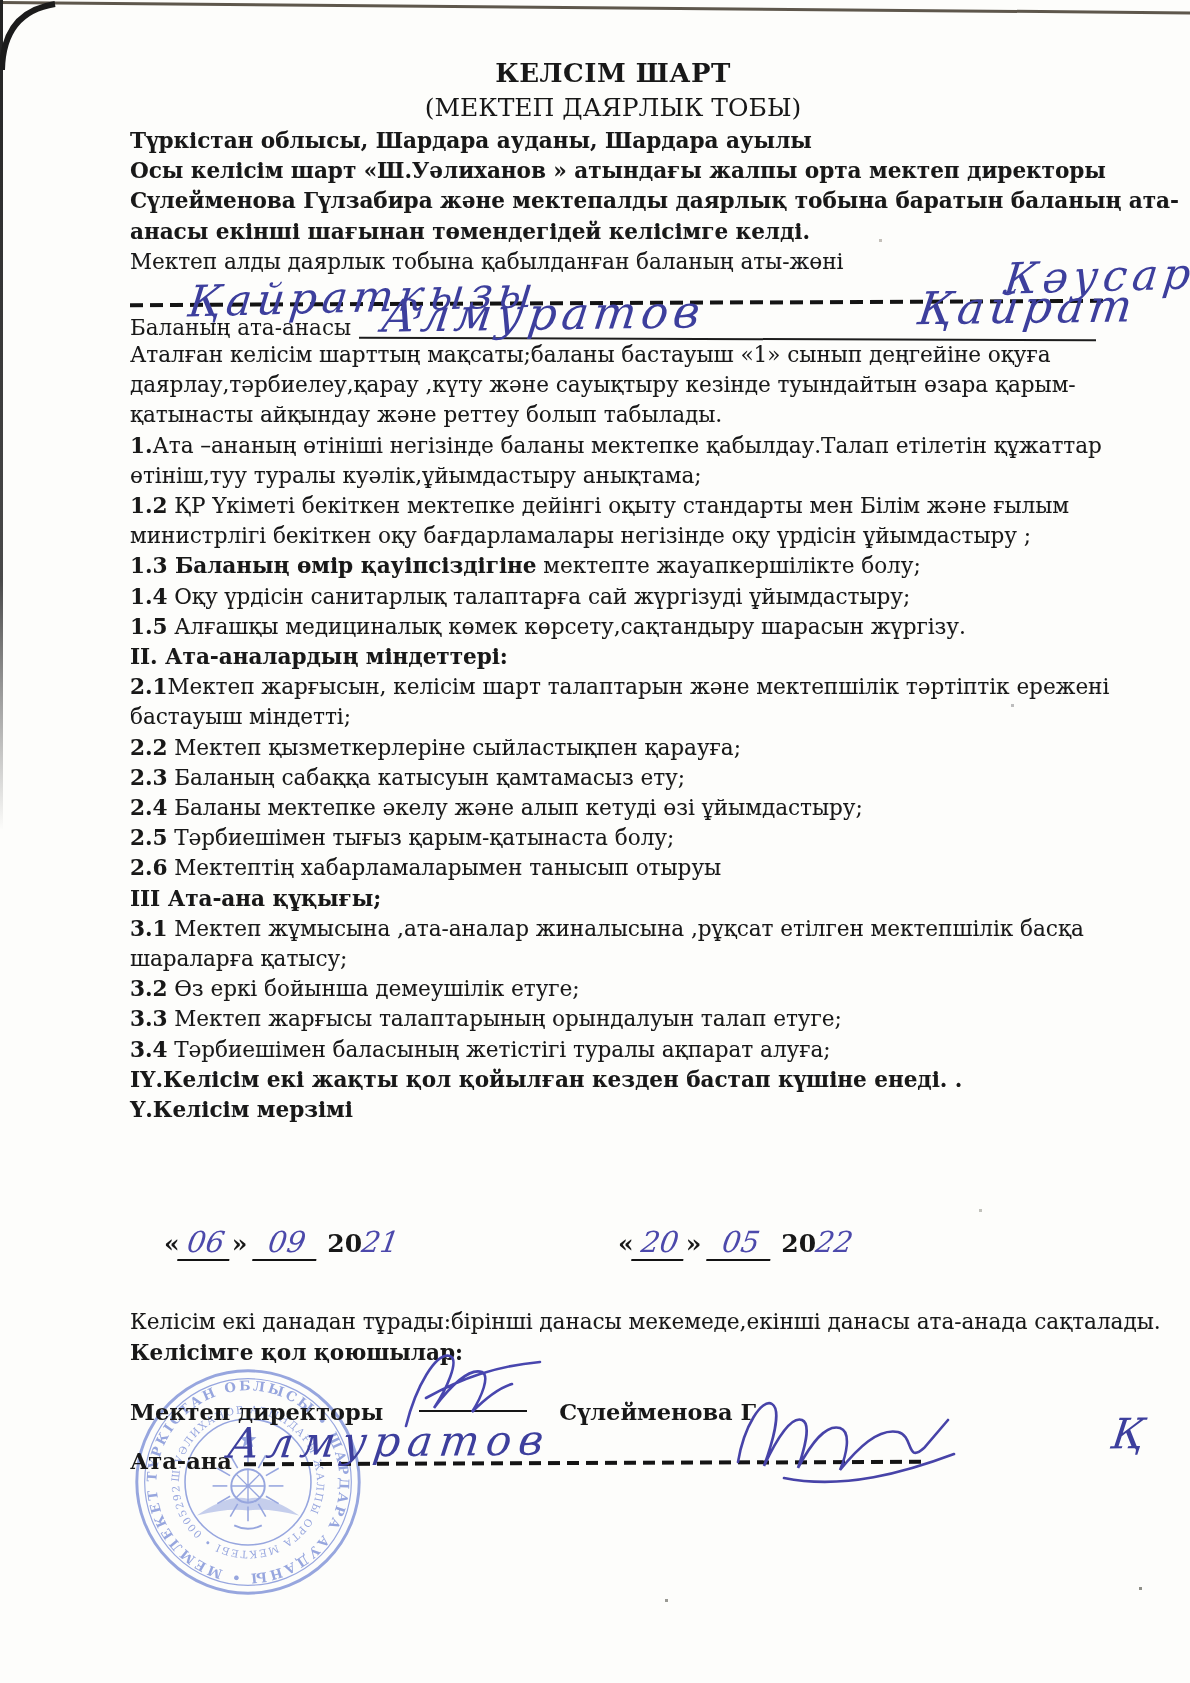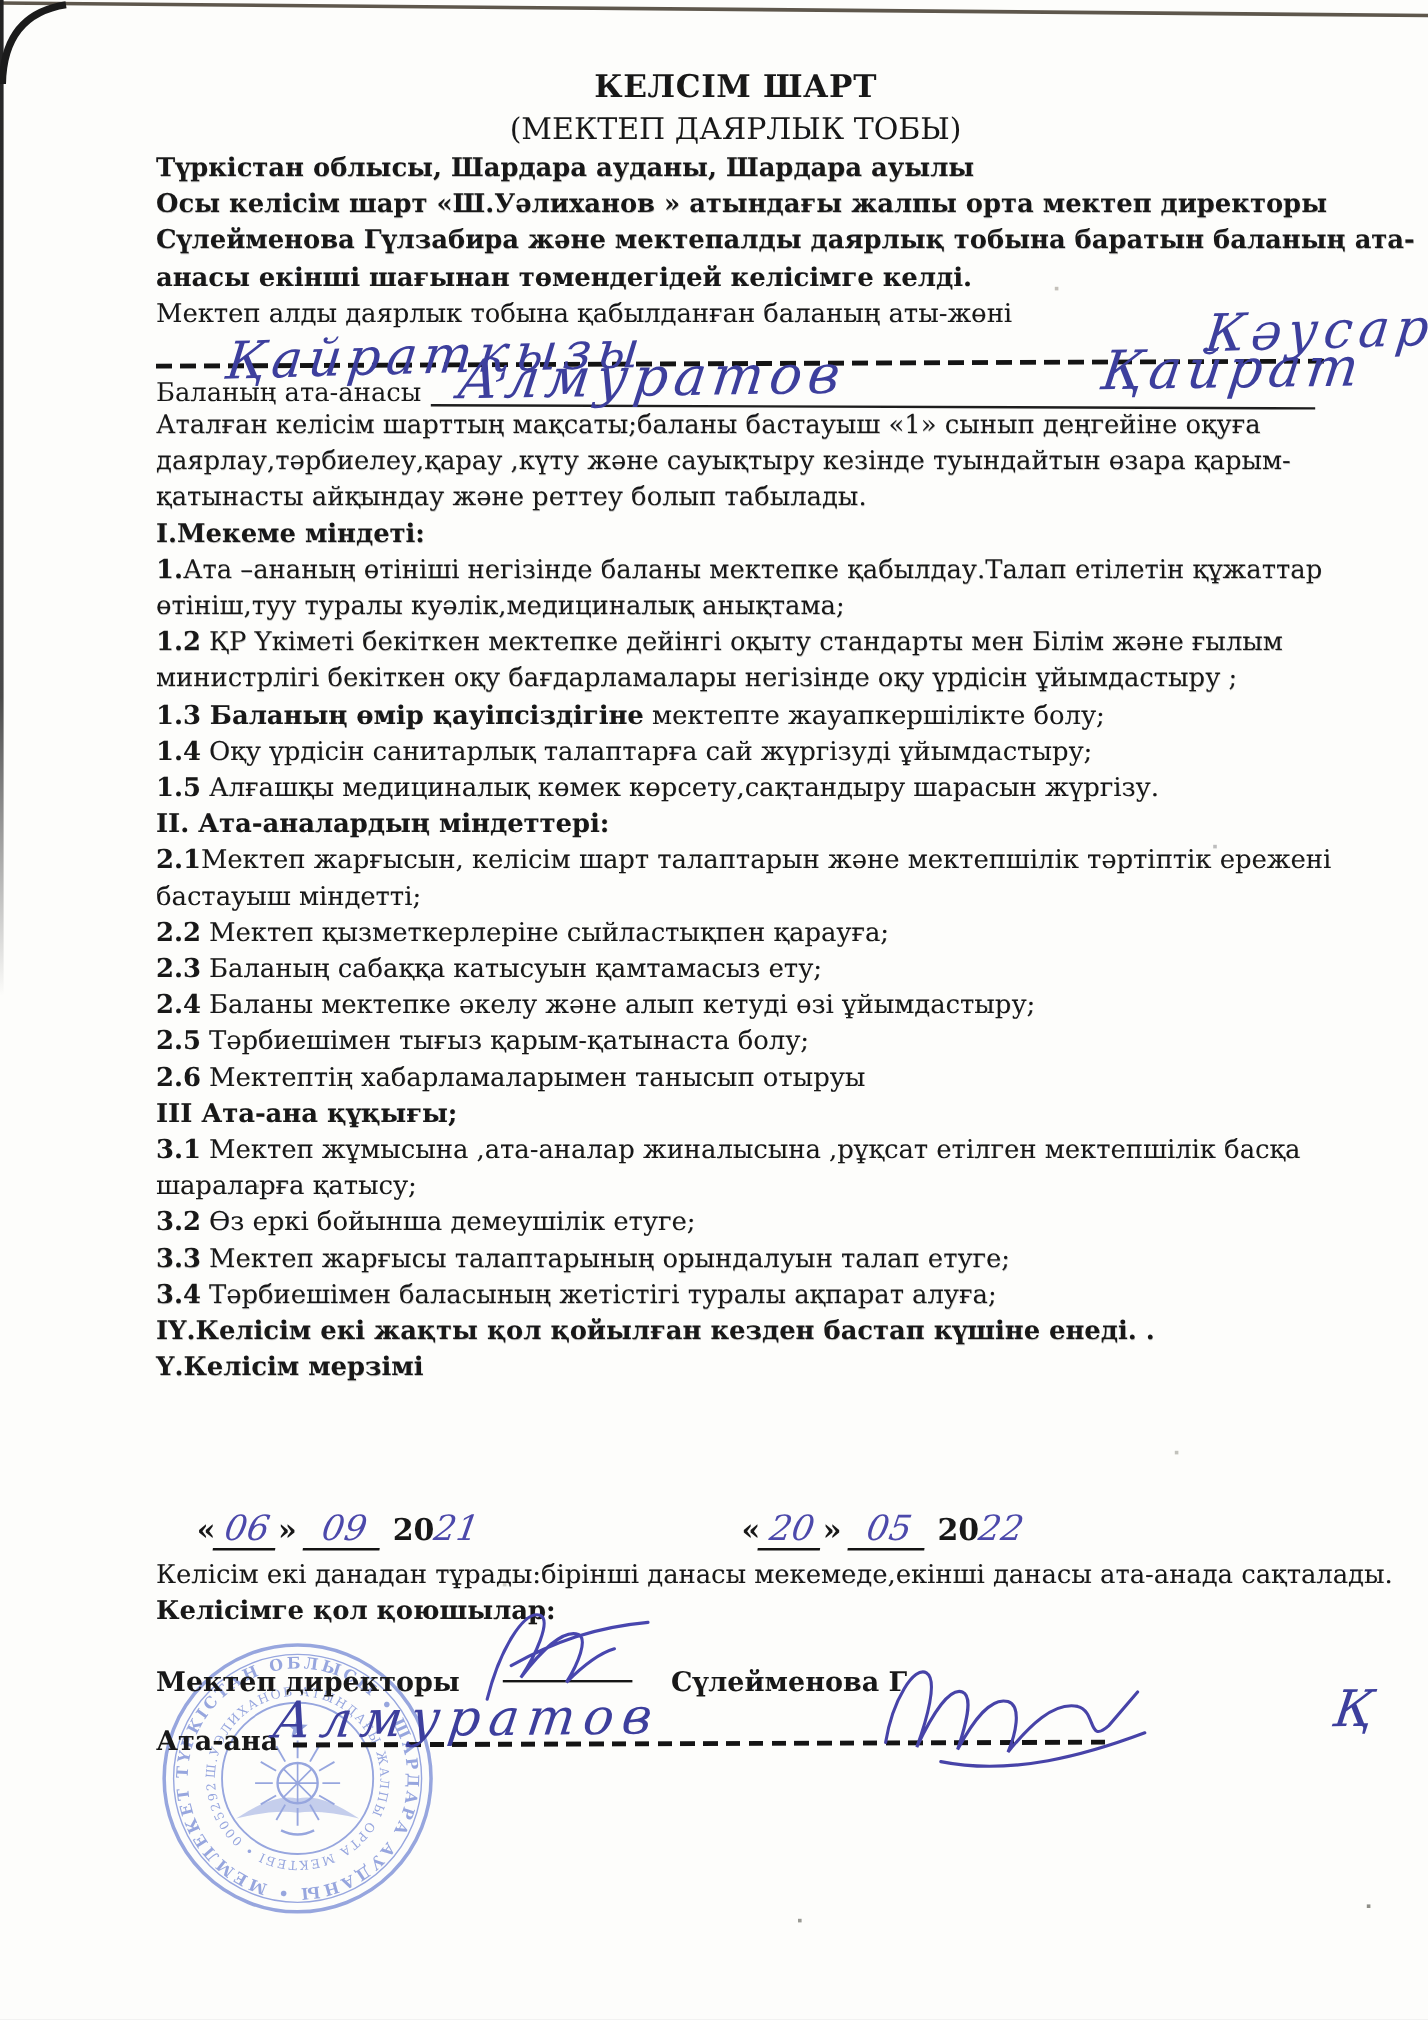--- a/index.html
+++ b/index.html
@@ -37,21 +37,21 @@
   
   .dates-row{position:relative;margin-top:100px;height:42px;font-size:25px;}
   .date{position:absolute;top:0;white-space:nowrap;}
   .date-start{left:34px;}
   .date-end{left:488px;}
   .dq{font-weight:bold;}
   .dhw{display:inline-block;min-width:52px;text-align:center;border-bottom:2.6px solid #131313;
     font-family:"DejaVu Serif",serif;font-style:italic;color:#4c49ab;font-size:29px;transform:skewX(-9deg);}
   .dmon{margin:0 8px;min-width:64px;}
   .dyr{border-bottom:none;min-width:40px;text-align:left;}
-  .copies{}
+  .copies{margin-top:40px;}
   .director-row{margin-top:26px;height:36px;display:flex;align-items:center;font-size:22.5px;gap:28px;}
   .sig-line{display:inline-block;width:108px;border-bottom:2.6px solid #161616;height:0;margin:0 4px 2px 8px;}
   .ataana-row{margin-top:4px;height:40px;display:flex;align-items:flex-end;font-size:22.5px;}
   .dashes2{display:inline-block;width:678px;height:4px;margin:0 0 9px 12px;
     background:repeating-linear-gradient(90deg,#141414 0 12px,transparent 12px 19px);transform:rotate(-0.2deg);}
   .sig{position:absolute;z-index:4;pointer-events:none;}
   .sig-director{left:262px;top:-52px;}
   .sig-parent{left:596px;top:-48px;}
   
   .stamp{position:absolute;left:124px;top:1358px;z-index:1;opacity:.8;filter:blur(.4px);}
@@ -124,23 +124,22 @@
 
     <div class="row parent-row">
       <span class="plabel">Баланың  ата-анасы</span>
       <span class="pline"></span>
       <div class="hw hw-parent">Алмуратов    Қайрат .</div>
     </div>
 
     <p class="ln"><b></b><span>Аталған келісім шарттың мақсаты;баланы бастауыш  «1» сынып  деңгейіне оқуға</span></p>
     <p class="ln"><b></b><span>даярлау,тәрбиелеу,қарау ,күту және сауықтыру кезінде туындайтын өзара қарым-</span></p>
     <p class="ln"><b></b><span>қатынасты айқындау және реттеу болып табылады.</span></p>
-    <p class="ln"><b>І.Мекеме міндеті:</b><span></span></p>
     <p class="ln"><b>1.</b><span>Ата –ананың өтініші негізінде баланы  мектепке қабылдау.Талап етілетін құжаттар</span></p>
-    <p class="ln"><b></b><span>өтініш,туу туралы куәлік,медициналық анықтама;</span></p>
+    <p class="ln"><b></b><span>өтініш,туу туралы куәлік,ұйымдастыру анықтама;</span></p>
     <p class="ln"><b>1.2</b><span> ҚР Үкіметі бекіткен мектепке дейінгі оқыту стандарты мен Білім және ғылым</span></p>
     <p class="ln"><b></b><span>министрлігі бекіткен  оқу бағдарламалары негізінде оқу үрдісін ұйымдастыру ;</span></p>
     <p class="ln"><b>1.3 Баланың өмір қауіпсіздігіне</b><span> мектепте жауапкершілікте болу;</span></p>
     <p class="ln"><b>1.4</b><span>  Оқу үрдісін санитарлық талаптарға сай жүргізуді ұйымдастыру;</span></p>
     <p class="ln"><b>1.5</b><span> Алғашқы медициналық көмек көрсету,сақтандыру шарасын жүргізу.</span></p>
     <p class="ln"><b>ІІ. Ата-аналардың міндеттері:</b><span></span></p>
     <p class="ln"><b>2.1</b><span>Мектеп жарғысын, келісім шарт талаптарын  және мектепшілік тәртіптік ережені</span></p>
     <p class="ln"><b></b><span>бастауыш міндетті;</span></p>
     <p class="ln"><b>2.2</b><span>  Мектеп қызметкерлеріне сыйластықпен қарауға;</span></p>
     <p class="ln"><b>2.3</b><span> Баланың сабаққа катысуын  қамтамасыз ету;</span></p>

